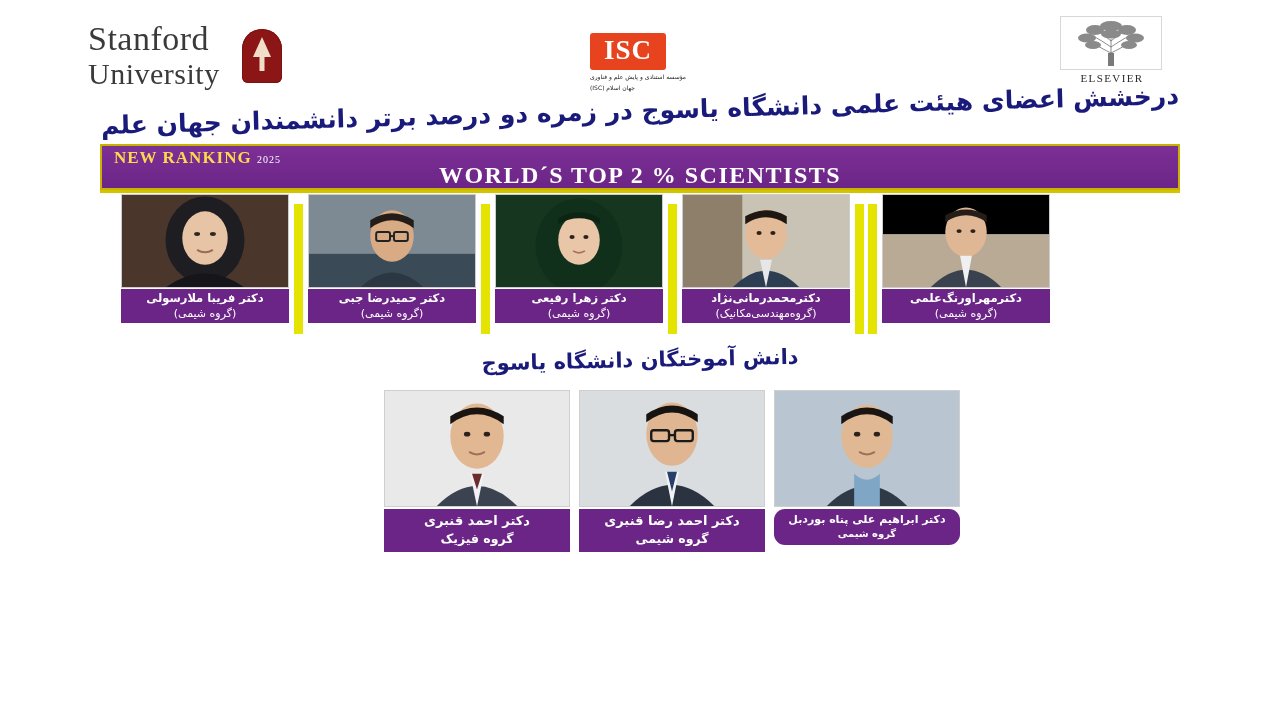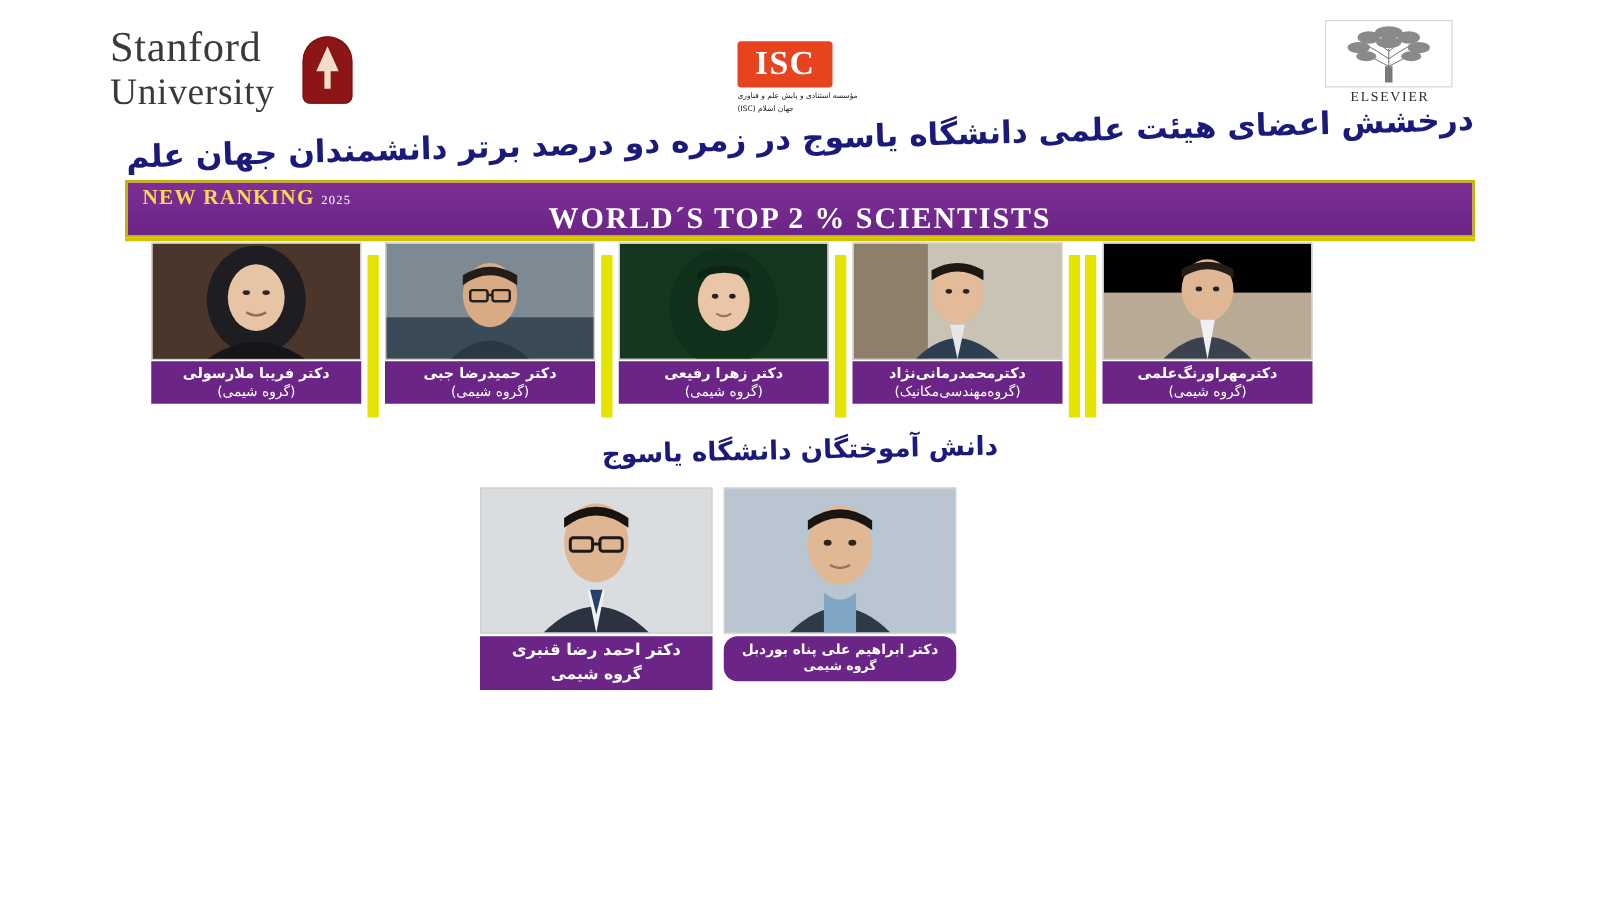--- a/index.html
+++ b/index.html
@@ -456,20 +456,39 @@
         <span class="dept">(گروه شیمی)</span>
       </div>
     </div>
 
   </div>
 
   <div class="alumni-title">دانش آموختگان دانشگاه یاسوج</div>
 
   <div class="alumni-row">
 
+    <div class="alum">
+      <div class="photo">
+        <svg class="portrait" viewBox="0 0 186 117" preserveAspectRatio="xMidYMid slice">
+          <rect width="186" height="117" fill="#e9e9e9"></rect>
+          <ellipse cx="93" cy="46" rx="27" ry="33" fill="#e2b893"></ellipse>
+          <path d="M66 34 Q93 14 120 34 L120 26 Q93 8 66 26 Z" fill="#1b1512"></path>
+          <ellipse cx="83" cy="44" rx="3.2" ry="2.4" fill="#2c211b"></ellipse>
+          <ellipse cx="103" cy="44" rx="3.2" ry="2.4" fill="#2c211b"></ellipse>
+          <path d="M85 62 Q93 67 101 62" stroke="#a06f57" stroke-width="2" fill="none"></path>
+          <path d="M52 117 Q93 76 134 117 Z" fill="#3b4350"></path>
+          <path d="M86 84 L93 117 L100 84 Z" fill="#f2f2f4"></path>
+          <path d="M88 84 L93 100 L98 84 Z" fill="#6b2c2c"></path>
+        </svg>
+      </div>
+      <div class="caption">
+        <span>دکتر احمد قنبری</span>
+        <span class="dept">گروه فیزیک</span>
+      </div>
+    </div>
 
     <div class="alum">
       <div class="photo">
         <svg class="portrait" viewBox="0 0 186 117" preserveAspectRatio="xMidYMid slice">
           <rect width="186" height="117" fill="#d9dde0"></rect>
           <ellipse cx="93" cy="44" rx="26" ry="32" fill="#dfb691"></ellipse>
           <path d="M67 32 Q93 12 119 32 L119 24 Q93 6 67 24 Z" fill="#171310"></path>
           <rect x="72" y="40" width="18" height="11" rx="2.5" fill="none" stroke="#1a1a1a" stroke-width="2.4"></rect>
           <rect x="96" y="40" width="18" height="11" rx="2.5" fill="none" stroke="#1a1a1a" stroke-width="2.4"></rect>
           <line x1="90" y1="45" x2="96" y2="45" stroke="#1a1a1a" stroke-width="2.4"></line>

